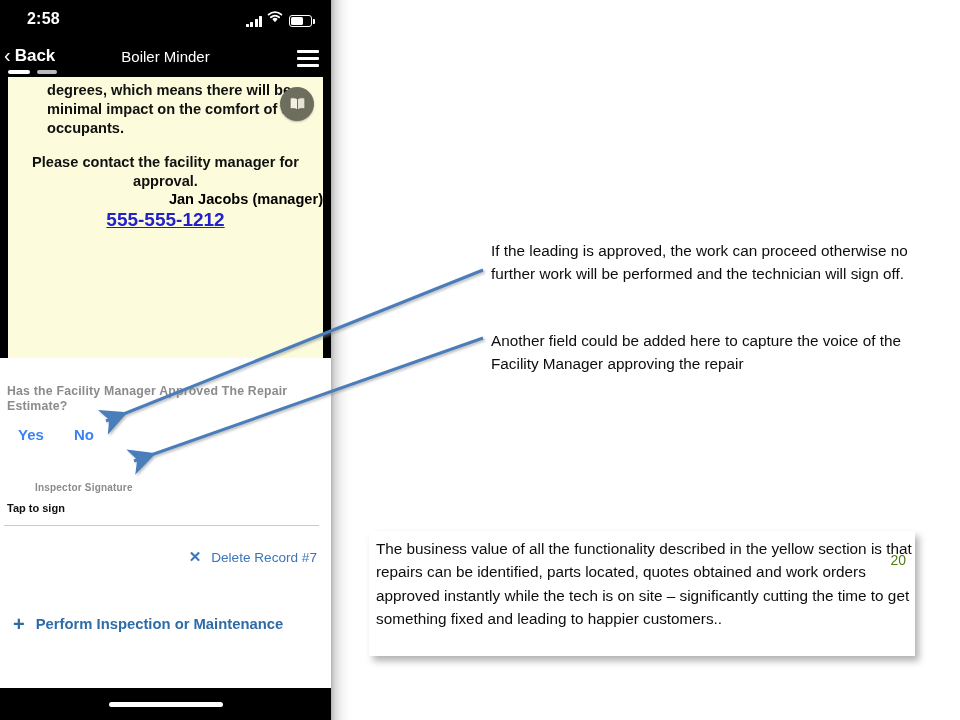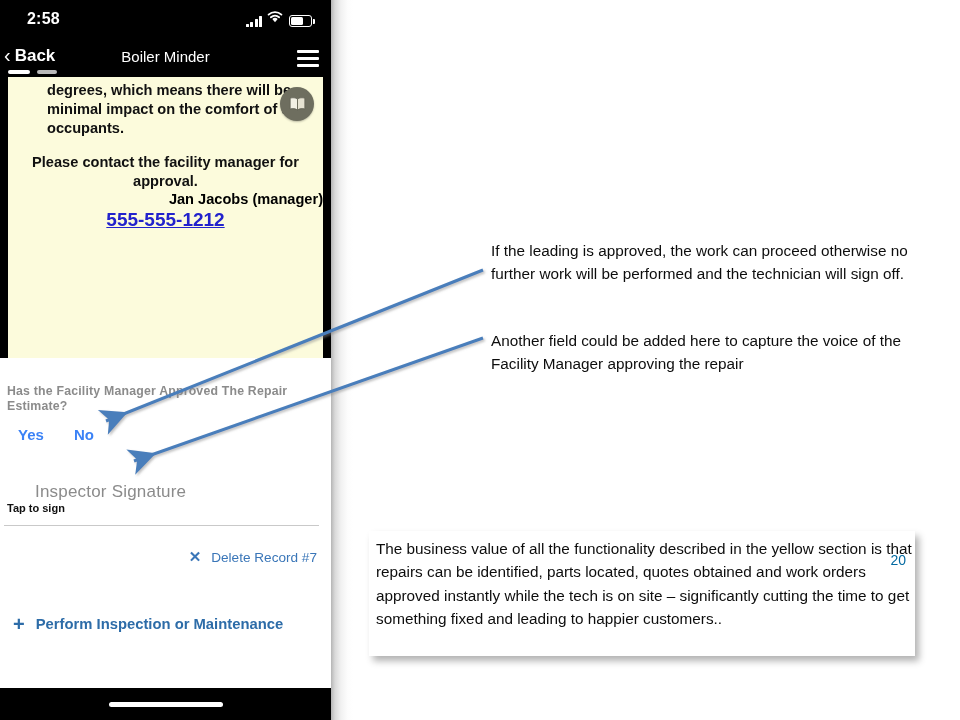--- a/index.html
+++ b/index.html
@@ -198,21 +198,21 @@
     color: #8b8b8b;
     line-height: 15px;
     letter-spacing: 0.2px;
   }
   #yesno { position:absolute; left: 18px; top: 68px; display:flex; gap: 30px; }
   #yesno span {
     font-size: 15px; font-weight: bold; color: #3b82f6; cursor:pointer;text-align:center;
   }
   #sig-label {
     position:absolute; left: 7px; top: 124px;
-    font-size: 17px; font-weight: normal; color:#8b8b8b; letter-spacing:0.2px;padding-left:28px;
+    font-size: 10px; font-weight: bold; color:#8b8b8b; letter-spacing:0.2px;padding-left:28px;
   }
   #sig-value {
     position:absolute; left: 7px; top: 144px;
     font-size: 11px; font-weight: bold; color: #111; cursor: pointer;
   }
   #sig-rule {
     position:absolute; left: 4px; top: 167px;
     width: 315px; height: 1px; background: #c9c9c9;
   }
 
@@ -272,21 +272,21 @@
     width: 538px;
     font-size: 15.3px;
     line-height: 23.4px;
     color: #0d0d0d;
   }
 
   #page-num {
     position:absolute;
     right: 54px; bottom: 12px;
     font-size: 14px;
-    color: #0369a1;
+    color: #4d7c0f;
   }
 </style>
 </head>
 <body>
 
 <div id="slide">
 
   <div id="phone">
 
     <div id="status-bar">

